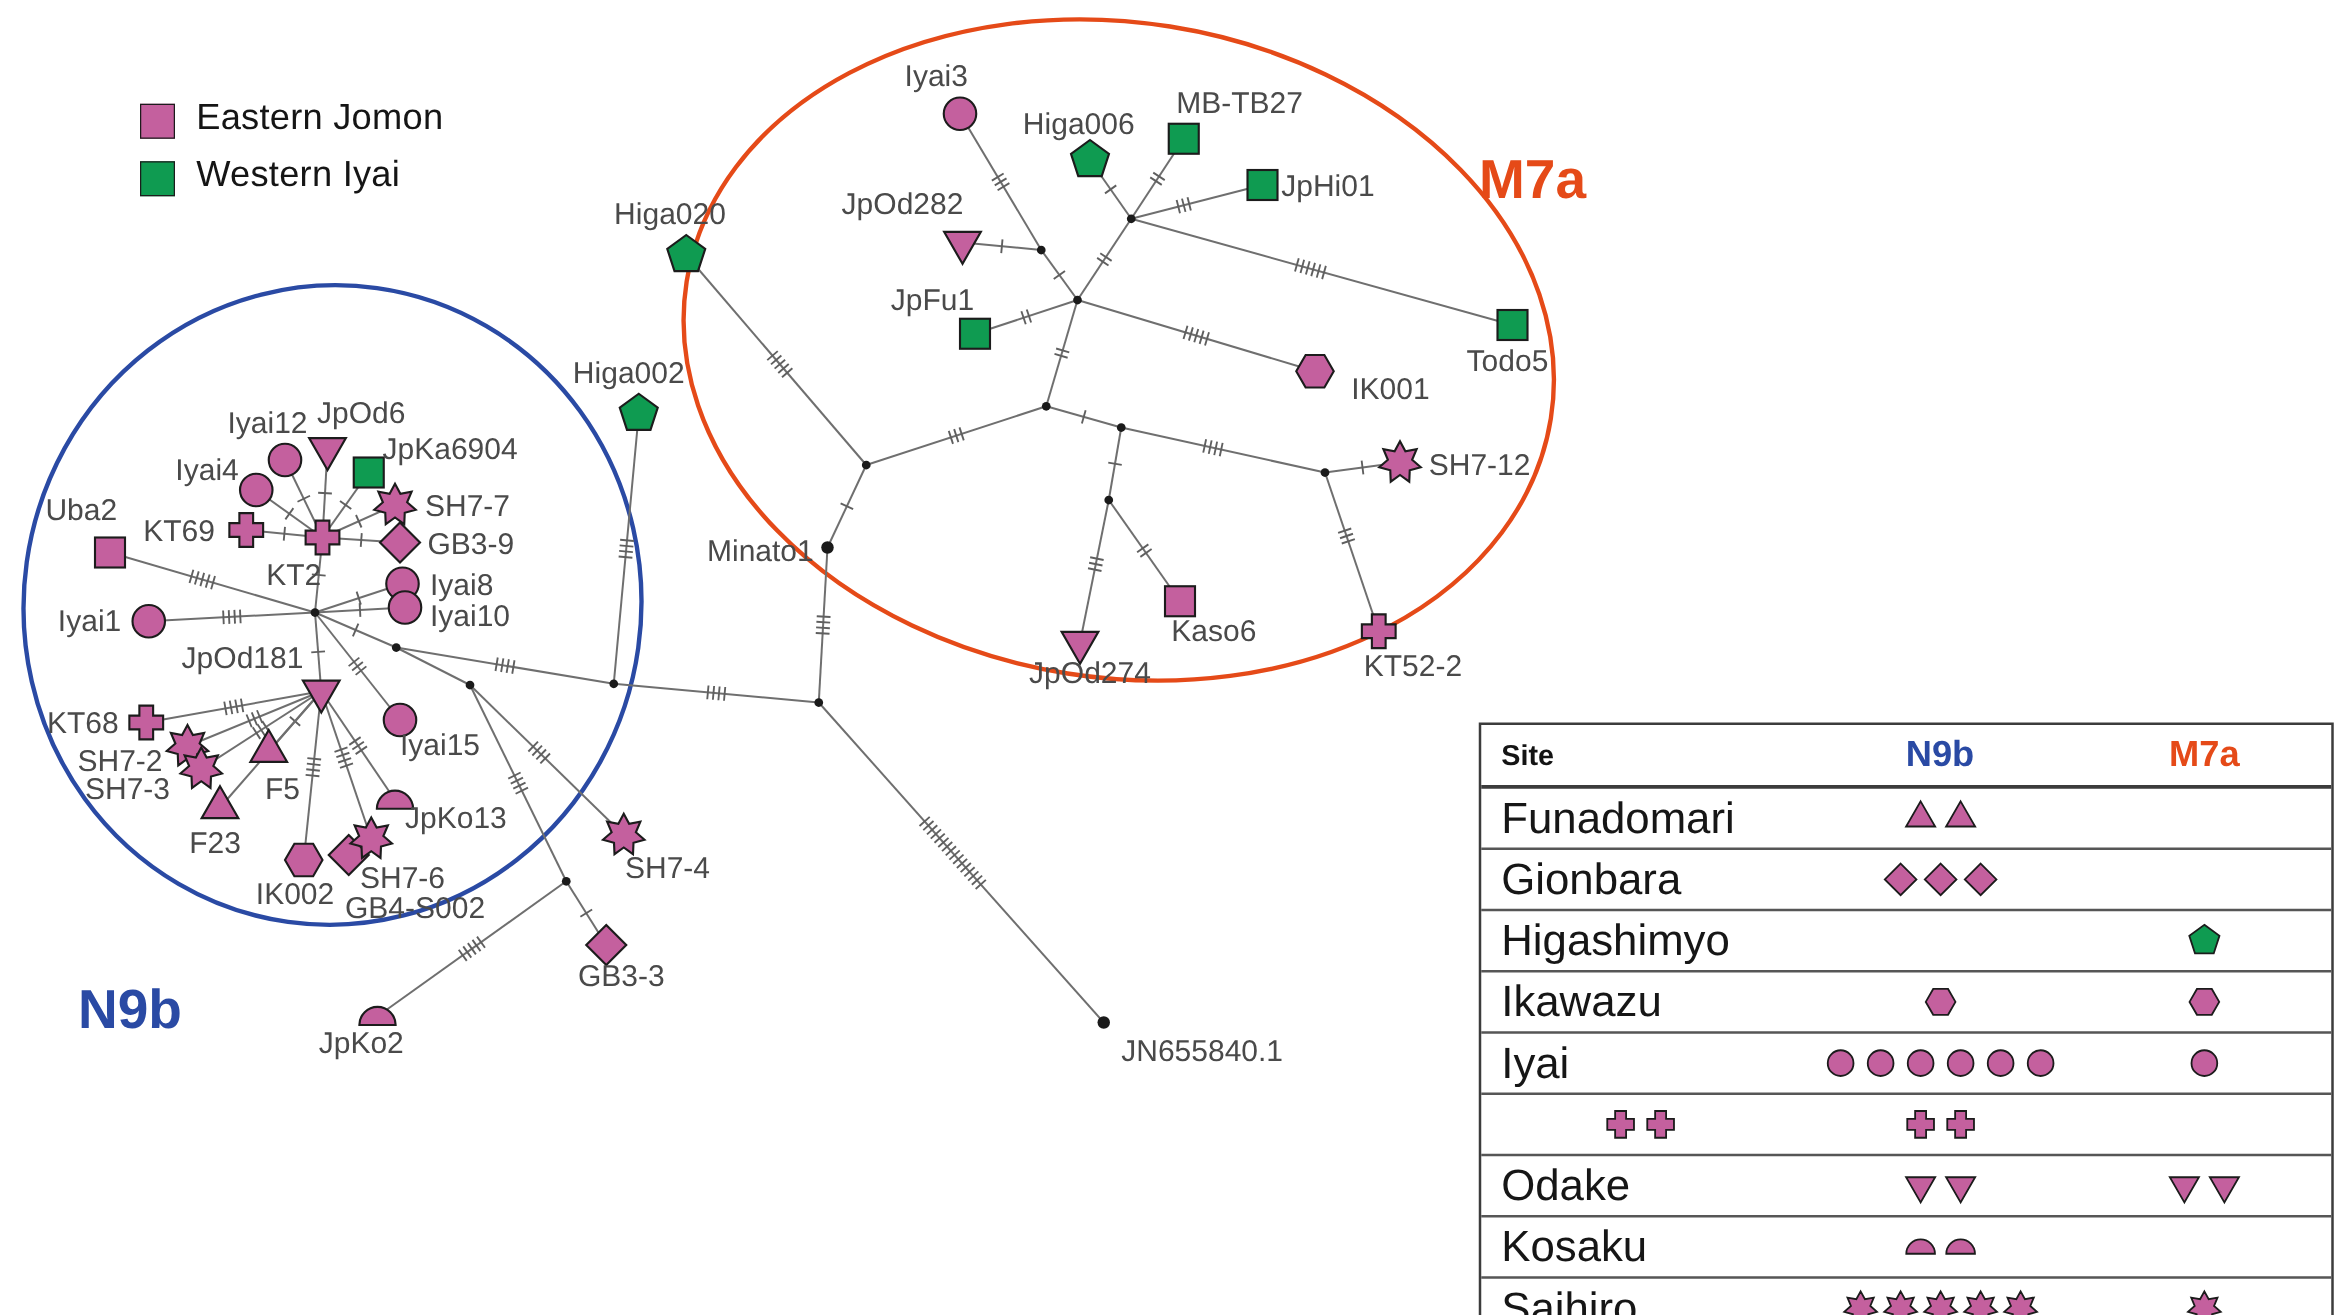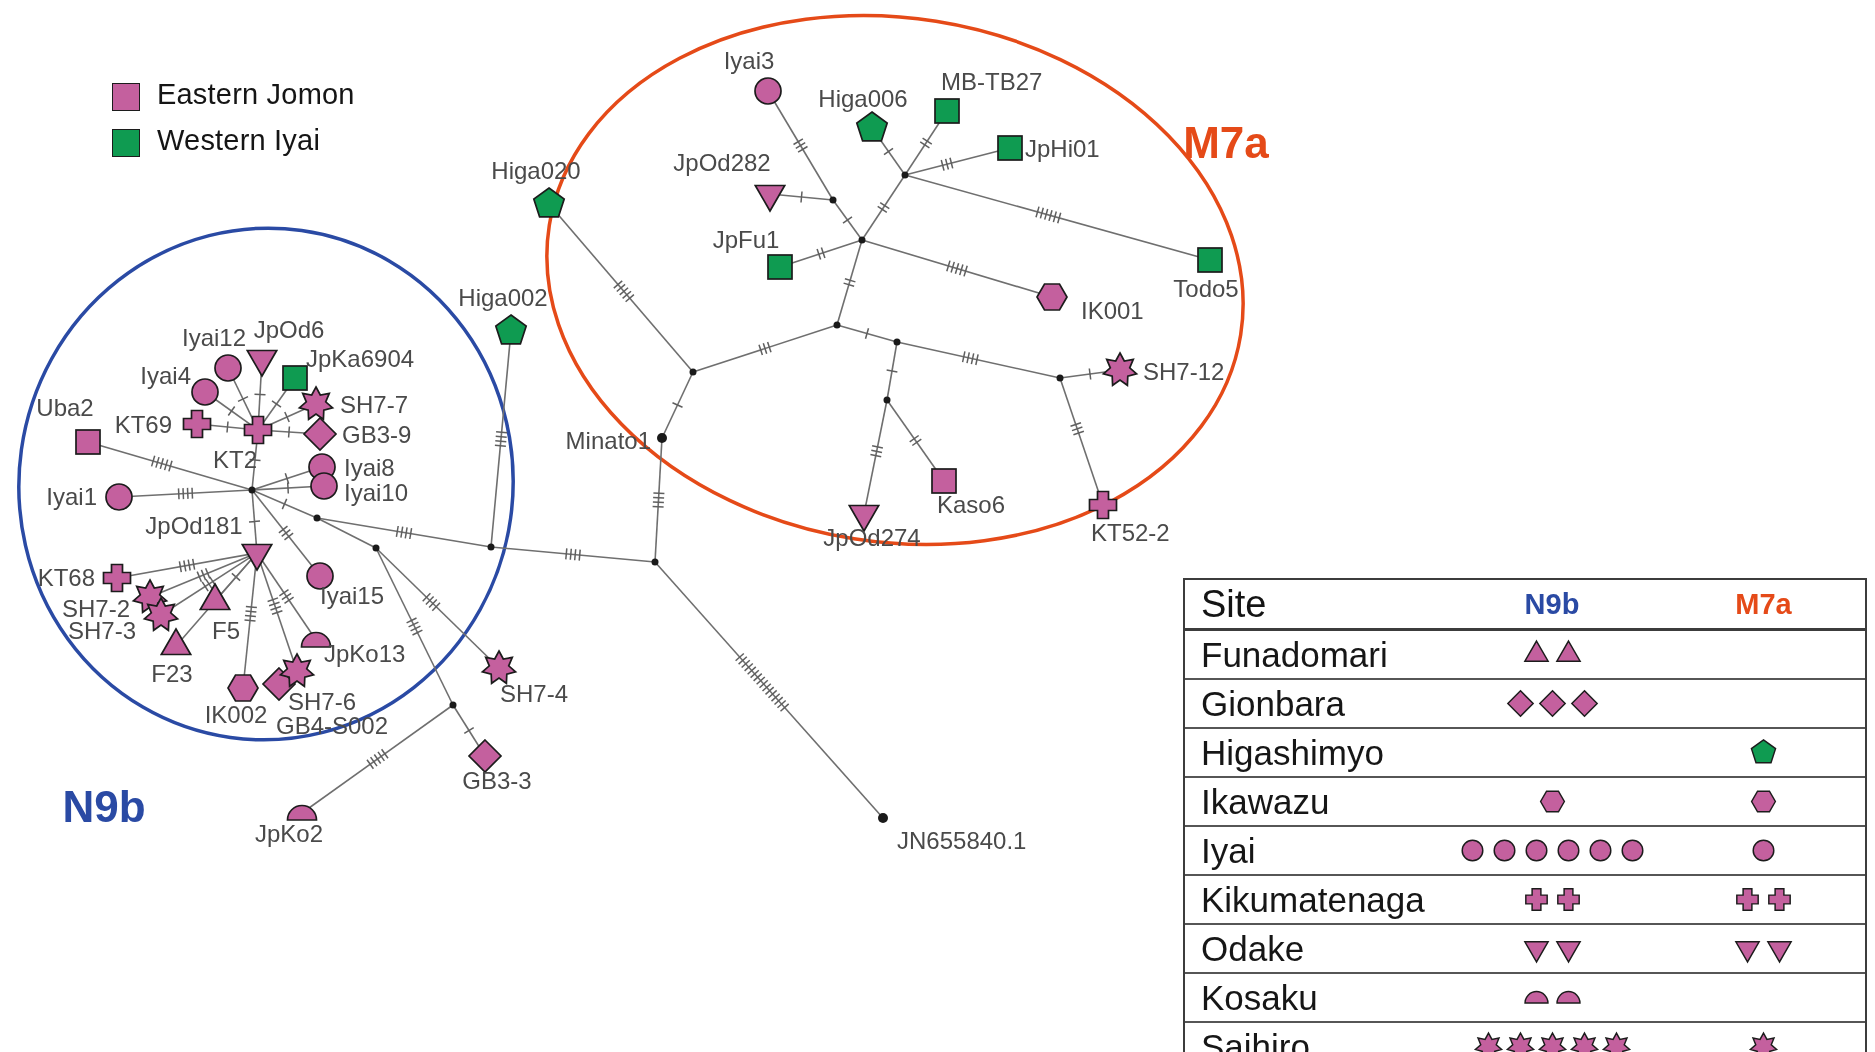--- a/index.html
+++ b/index.html
@@ -13,21 +13,21 @@
   .swatch{width:26px;height:26px;border:1.6px solid #1c1c1c;display:inline-block;margin-right:17px;}
   .legend-label{font-size:29px;color:#151515;letter-spacing:0.2px;}
   
   .site-table{position:absolute;left:1183px;top:578px;width:684px;background:#fff;
               border:2px solid #3c3c3c;box-sizing:border-box;}
   .t-row{display:grid;grid-template-columns:255px 224px 199px;align-items:center;height:47px;
          border-bottom:2px solid #565656;}
   .t-row:last-child{border-bottom:none;}
   .t-row.header{height:48px;border-bottom:3px solid #3c3c3c;}
   .t-site{padding-left:16px;font-size:35px;color:#161616;}
-  .t-row.header .t-site{font-weight:normal;font-size:38px;}
+  .t-row.header .t-site{font-weight:bold;font-size:23px;}
   .t-head{font-weight:bold;font-size:29px;text-align:center;}
   .shape-cell{display:flex;justify-content:center;align-items:center;gap:1px;}
   .shape-icon{display:block;}
 </style>
 </head>
 <body>
 
 <div class="canvas">
 
   <svg id="network" width="1875" height="1052" viewBox="0 0 1875 1052">
@@ -529,21 +529,20 @@
               <circle cx="0" cy="0" r="11.96" fill="#c4609e" stroke="#1c1c1c" stroke-width="1.7"></circle>
             </svg>
           </div>
           <div class="shape-cell">
             <svg viewBox="-18 -18 36 36" width="31" height="31" class="shape-icon">
               <circle cx="0" cy="0" r="11.96" fill="#c4609e" stroke="#1c1c1c" stroke-width="1.7"></circle>
             </svg>
           </div>
         </div>
         <div class="t-row">
-          <div class="t-site">Kikumatenaga</div>
           <div class="shape-cell">
             <svg viewBox="-18 -18 36 36" width="31" height="31" class="shape-icon">
               <polygon points="-5.1,-12.4 5.1,-12.4 5.1,-5.1 12.4,-5.1 12.4,5.1 5.1,5.1 5.1,12.4 -5.1,12.4 -5.1,5.1 -12.4,5.1 -12.4,-5.1 -5.1,-5.1" fill="#c4609e" stroke="#1c1c1c" stroke-width="1.7"></polygon>
             </svg>
             <svg viewBox="-18 -18 36 36" width="31" height="31" class="shape-icon">
               <polygon points="-5.1,-12.4 5.1,-12.4 5.1,-5.1 12.4,-5.1 12.4,5.1 5.1,5.1 5.1,12.4 -5.1,12.4 -5.1,5.1 -12.4,5.1 -12.4,-5.1 -5.1,-5.1" fill="#c4609e" stroke="#1c1c1c" stroke-width="1.7"></polygon>
             </svg>
           </div>
           <div class="shape-cell">
             <svg viewBox="-18 -18 36 36" width="31" height="31" class="shape-icon">

